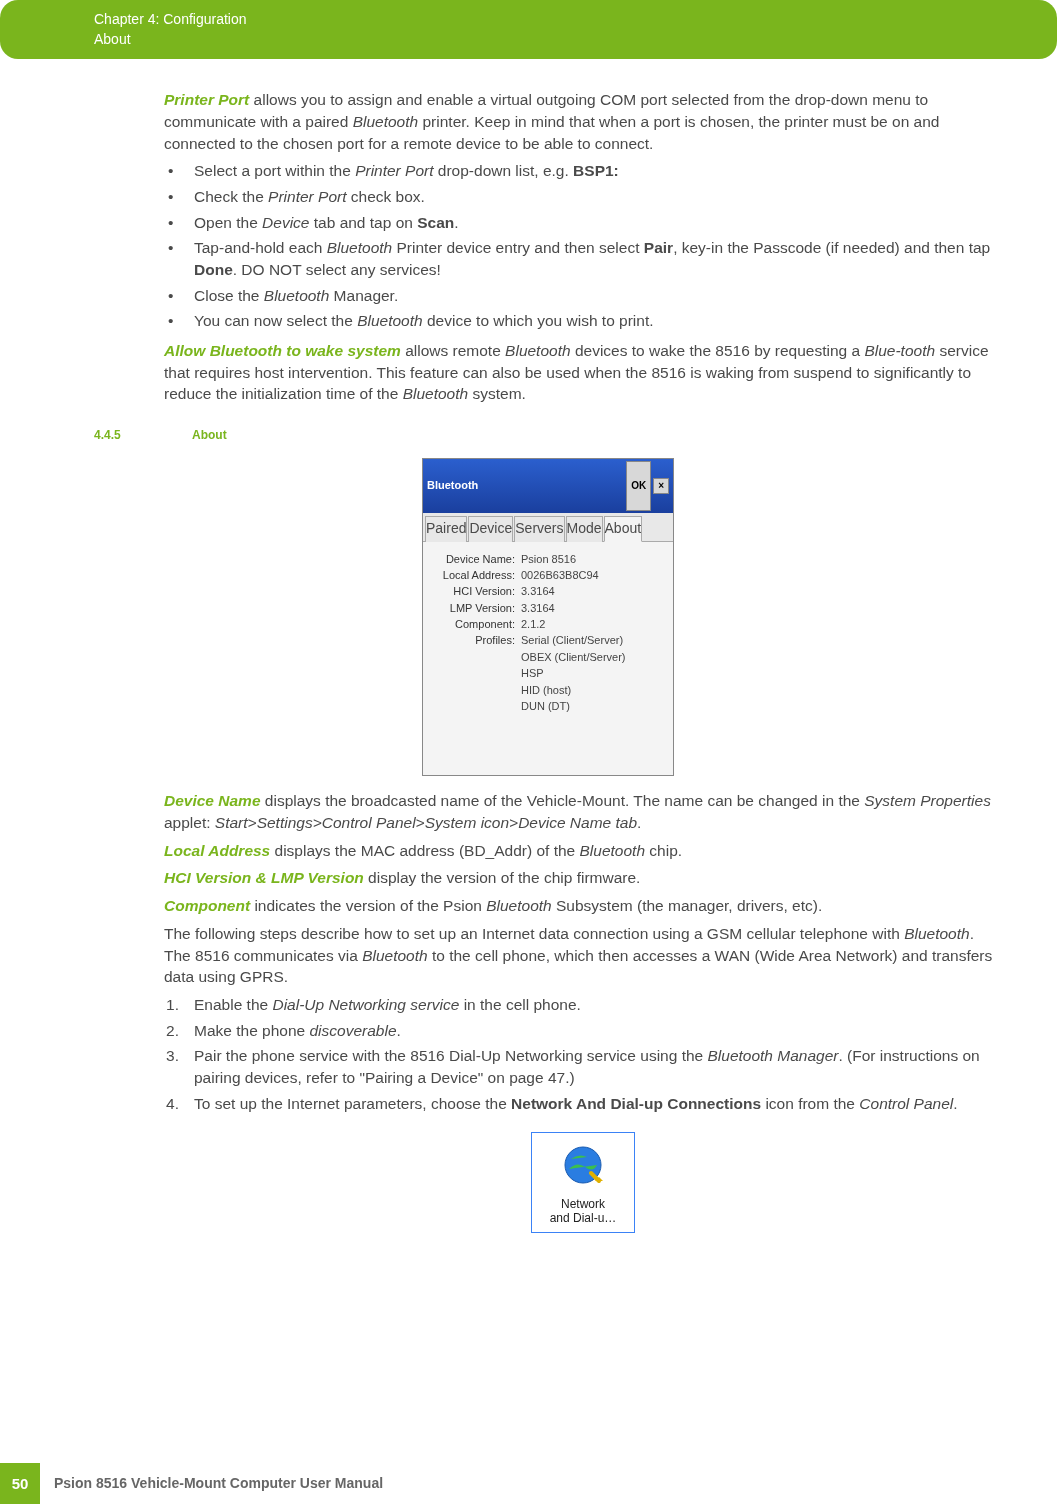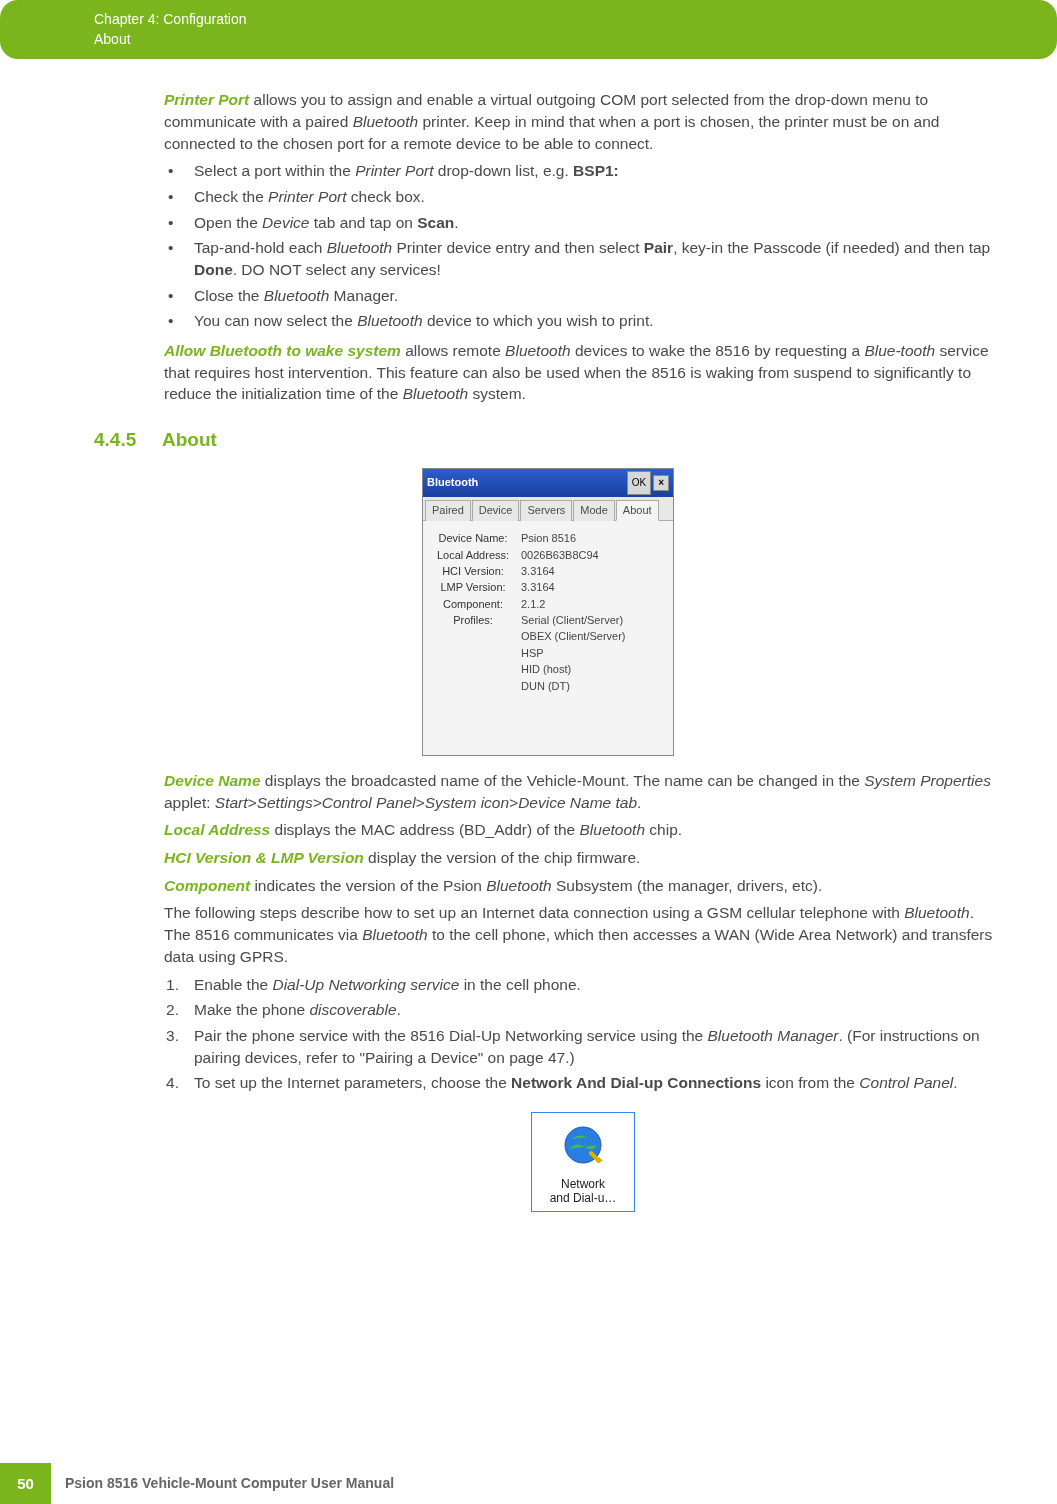--- a/index.html
+++ b/index.html
@@ -48,25 +48,25 @@
     margin-bottom: 4px;
   }
   ul.bullets li::before {
     content: "•";
     position: absolute;
     left: 4px;
     top: 0;
   }
   .heading-row {
     display: flex;
-    gap: 18px;
+    gap: 48px;
     margin: 22px 0 12px 0;
     font-weight: bold;
     color: #7ab51d;
-    font-size: 19px;
+    font-size: 12px;
   }
   .heading-row .num { width: 50px; }
   .screenshot-wrap {
     text-align: center;
     margin: 14px 0 14px 0;
   }
   .bt-window {
     display: inline-block;
     width: 252px;
     border: 1px solid #888;
@@ -80,62 +80,62 @@
     color: #fff;
     font-weight: bold;
     padding: 2px 4px;
     display: flex;
     align-items: center;
   }
   .bt-title .spacer { flex: 1; }
   .bt-ok {
     background: #d8d8d8;
     color: #000;
-    font-weight: normal;
+    font-weight: bold;
     font-size: 10px;
-    padding: 4px 4px;
+    padding: 17px 4px;
     border: 1px solid #888;
     margin-right: 2px;
   }
   .bt-close {
     background: #d8d8d8;
     color: #000;
     font-size: 10px;
     padding: 0 4px;
     border: 1px solid #888;
   }
   .bt-tabs {
     display: flex;
     background: #e8e8e8;
     padding: 2px 2px 0 2px;
     border-bottom: 1px solid #aaa;
   }
   .bt-tab {
-    font-size: 11px;
-    padding: 2px 6px;
+    font-size: 14px;
+    padding: 2px 0;
     border: 1px solid #aaa;
     border-bottom: none;
     background: #e8e8e8;
     margin-right: 1px;
     position: relative;
     top: 1px;
   }
   .bt-tab.active {
     background: #f4f4f4;
     border-bottom: 1px solid #f4f4f4;
   }
   .bt-body {
     background: #f4f4f4;
     padding: 10px 8px 60px 8px;
     min-height: 190px;
   }
   .bt-row { display: flex; margin-bottom: 1px; }
   .bt-label {
     width: 90px;
-    text-align: center;
+    text-align: right;
     padding-right: 6px;
     color: #333;
   }
   .bt-val { color: #444; }
   ol.steps {
     list-style: none;
     counter-reset: step;
     margin: 6px 0 6px 0;
   }
   ol.steps li {
@@ -174,21 +174,21 @@
     bottom: 0;
     left: 0;
     right: 0;
     display: flex;
     align-items: center;
   }
   .page-num {
     background: #7ab51d;
     color: #fff;
     font-weight: bold;
-    width: 51px;
+    width: 40px;
     text-align: center;
     padding: 10px 0;
     font-size: 15px;
   }
   .manual-title {
     color: #666;
     font-weight: bold;
     font-size: 14px;
     padding-left: 14px;
     text-align: right;

